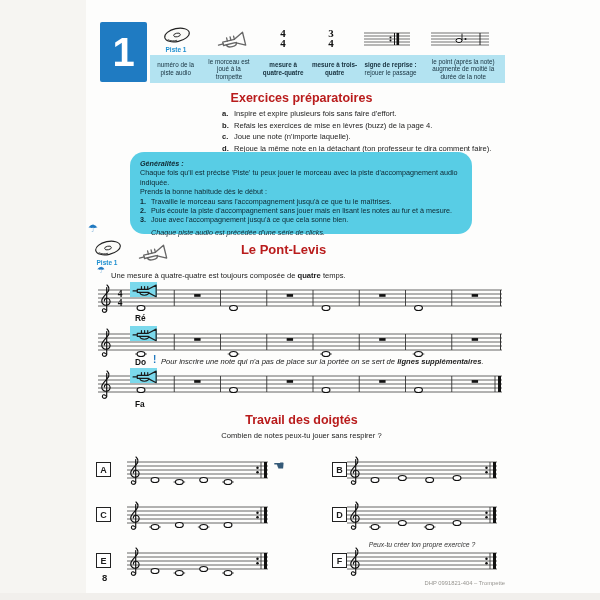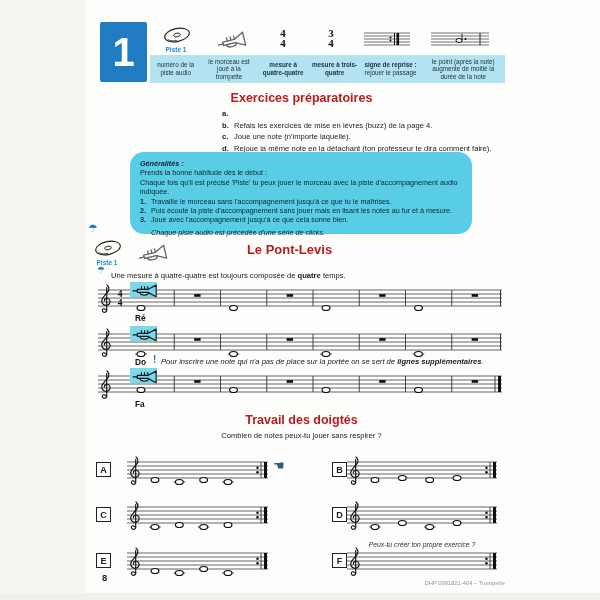--- a/index.html
+++ b/index.html
@@ -128,39 +128,40 @@
   </div>
   <div class="legend-cell" style="width:23.5%;">
     <b></b><span>le point (après la note) augmente de moitié la durée de la note</span>
   </div>
 </div>
 
 <div class="abs h-title" style="left:98px;top:91px;">Exercices préparatoires</div>
 <div class="abs small prep-list" style="left:222px;top:108px;width:270px;">
   <div class="row">
       <span class="lbl">a.</span>
+      <span>Inspire et expire plusieurs fois sans faire d'effort.</span>
     </div>
   <div class="row">
       <span class="lbl">b.</span>
       <span>Refais les exercices de mise en lèvres (buzz) de la page 4.</span>
     </div>
   <div class="row">
       <span class="lbl">c.</span>
       <span>Joue une note (n'importe laquelle).</span>
     </div>
   <div class="row">
       <span class="lbl">d.</span>
       <span>Rejoue la même note en la détachant (ton professeur te dira comment faire).</span>
     </div>
 </div>
 
 <div class="abs gen-box">
   <div class="gen-title">Généralités :</div>
+  <div>Chaque fois qu'il est précisé 'Piste' tu peux jouer le morceau avec la piste d'accompagnement audio indiquée.</div>
   <div>Prends la bonne habitude dès le début :</div>
-  <div>Chaque fois qu'il est précisé 'Piste' tu peux jouer le morceau avec la piste d'accompagnement audio indiquée.</div>
   <div class="gen-step">
       <span class="n">1.</span>
       <span>Travaille le morceau sans l'accompagnement jusqu'à ce que tu le maîtrises.</span>
     </div>
   <div class="gen-step">
       <span class="n">2.</span>
       <span>Puis écoute la piste d'accompagnement sans jouer mais en lisant les notes au fur et à mesure.</span>
     </div>
   <div class="gen-step">
       <span class="n">3.</span>
@@ -181,21 +182,21 @@
 <div class="abs" style="left:132px;top:240px;"><span><svg width="38" height="26" viewBox="0 0 38 26">
         <g transform="translate(4,9) rotate(-14)">
           <g transform="translate(0,0) scale(1.2)" fill="none" stroke="#666" stroke-width="1.1" stroke-linejoin="round" stroke-linecap="round">
             <path d="M1 8 H5"></path>
             <path d="M5 6.6 H15 L23 2.5 V13.5 L15 9.4 H5 Z"></path>
             <path d="M9 6.6 V3.8 M12 6.6 V3.8 M15 6.6 V3.8"></path>
             <path d="M7.5 9.4 C7.5 13 16 13 16 9.4"></path>
           </g>
         </g>
       </svg></span></div>
-<div class="abs h-title" style="left:86px;top:242px;font-size:13px;">Le Pont-Levis</div>
+<div class="abs h-title" style="left:80px;top:242px;font-size:13px;">Le Pont-Levis</div>
 
 <div class="abs mascot" style="left:97px;top:265px;font-size:9px;">☂</div>
 <div class="abs small" style="left:111px;top:270px;">
   <span>Une mesure à quatre-quatre est toujours composée de </span><b>quatre</b><span> temps.</span>
 </div>
 
 <div class="abs" style="left:98px;top:282px;"><svg width="404" height="44" viewBox="0 0 404 44">
       <line x1="0" y1="8" x2="404" y2="8" stroke="#333" stroke-width="0.75"></line>
       <line x1="0" y1="12" x2="404" y2="12" stroke="#333" stroke-width="0.75"></line>
       <line x1="0" y1="16" x2="404" y2="16" stroke="#333" stroke-width="0.75"></line>

